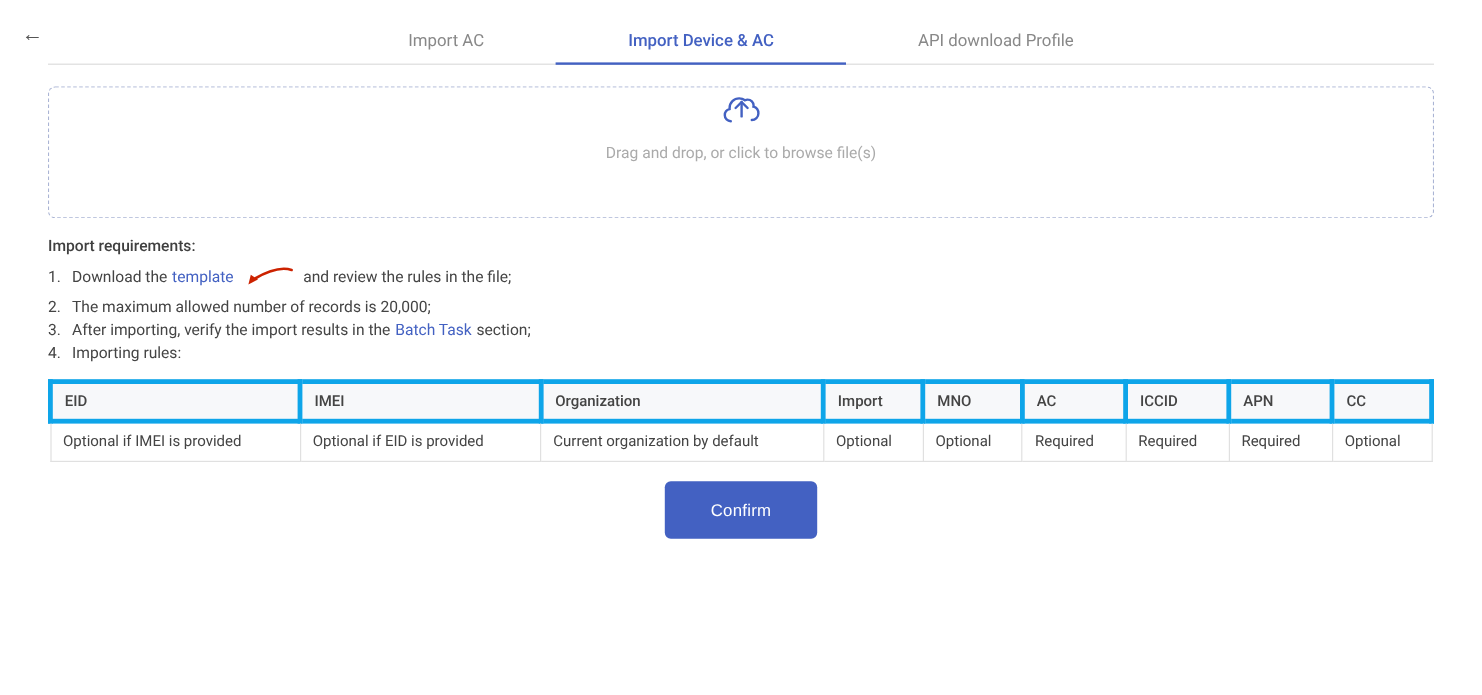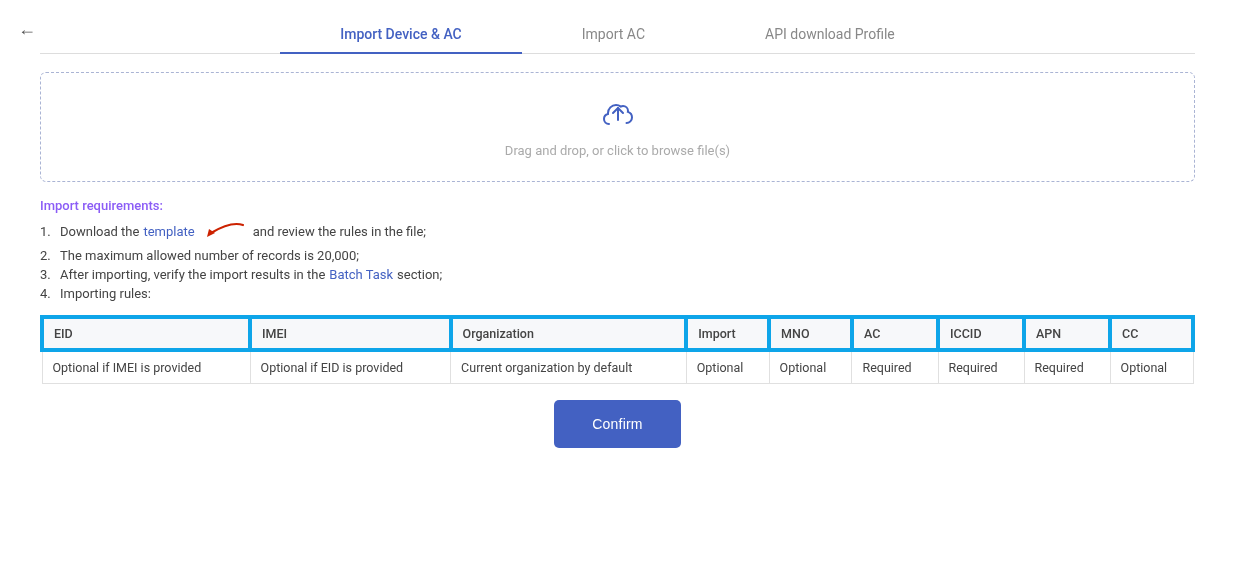--- a/index.html
+++ b/index.html
@@ -50,39 +50,38 @@
       border-bottom: 2.5px solid #4361c2;
       font-weight: 500;
     }
     .drop-zone {
       border: 1.5px dashed #aab4d4;
       border-radius: 6px;
       height: 110px;
       display: flex;
       flex-direction: column;
       align-items: center;
-      justify-content: center;
       gap: 8px;
       margin-bottom: 16px;
       cursor: pointer;
     }
     .upload-icon svg {
       width: 36px;
       height: 36px;
     }
     .drop-text {
       color: #aaa;
       font-size: 13px;
     }
     .requirements-section {
       margin-bottom: 14px;
     }
     .req-title {
       font-size: 13px;
-      color: #8b5cf6;
+      color: #404040;
       margin-bottom: 6px;
       font-weight: 500;
     }
     .req-list {
       list-style: none;
       padding: 0;
     }
     .req-list li {
       font-size: 13px;
       color: #444;
@@ -137,22 +136,22 @@
     }
   </style>
 </head>
 <body>
 
 <div class="page-container">
 
   <div class="back-arrow">←</div>
 
   <div class="tabs-row">
+    <div class="tab">Import AC</div>
     <div class="tab active">Import Device &amp; AC</div>
-    <div class="tab">Import AC</div>
     <div class="tab">API download Profile</div>
   </div>
 
   <div class="drop-zone">
     <div class="upload-icon">
       <svg viewBox="0 0 36 36" fill="none" xmlns="http://www.w3.org/2000/svg">
         <path d="M18 24V12" stroke="#4361c2" stroke-width="2" stroke-linecap="round"></path>
         <path d="M13 17L18 12L23 17" stroke="#4361c2" stroke-width="2" stroke-linecap="round" stroke-linejoin="round"></path>
         <path d="M9 28C6.2 28 4 25.8 4 23C4 20.5 5.7 18.4 8 17.9C8 17.6 8 17.3 8 17C8 12.6 11.6 9 16 9C17.8 9 19.5 9.6 20.8 10.6C21.5 10.2 22.2 10 23 10C25.8 10 28 12.2 28 15C28 15.3 28 15.6 27.9 15.9C30.3 16.6 32 18.8 32 21.5C32 24.5 29.5 27 26.5 27" stroke="#4361c2" stroke-width="2" stroke-linecap="round"></path>
       </svg>

